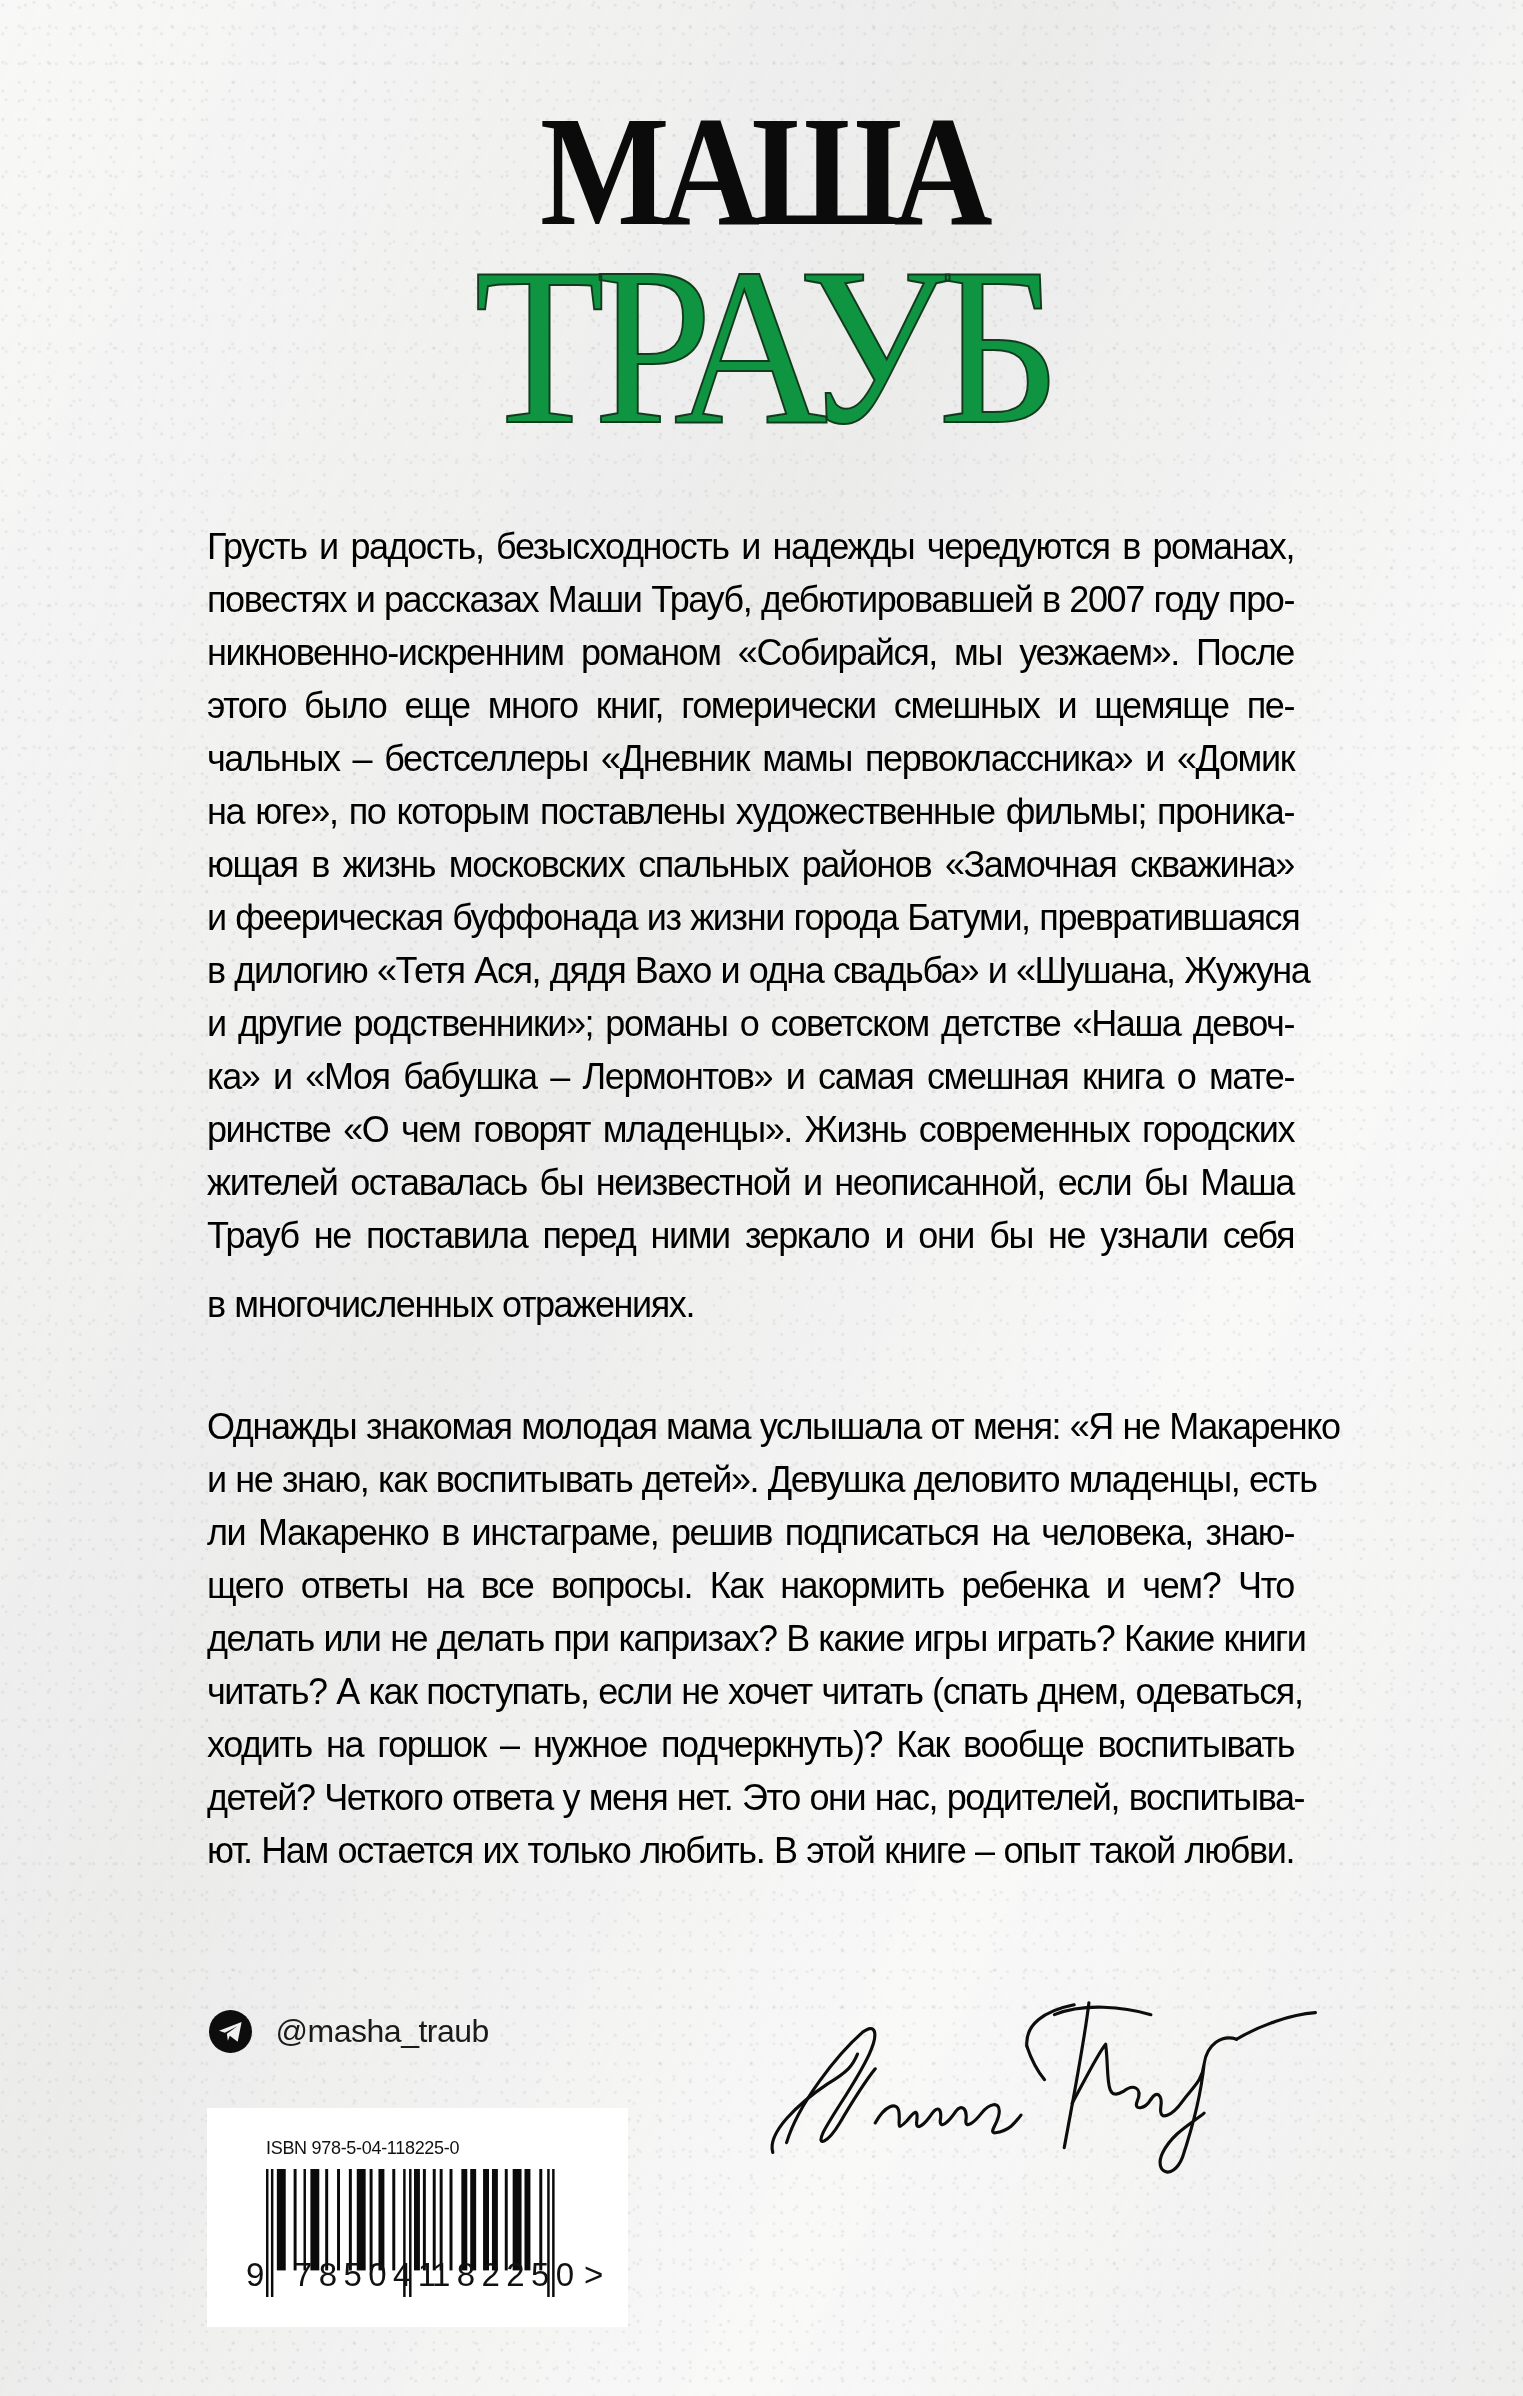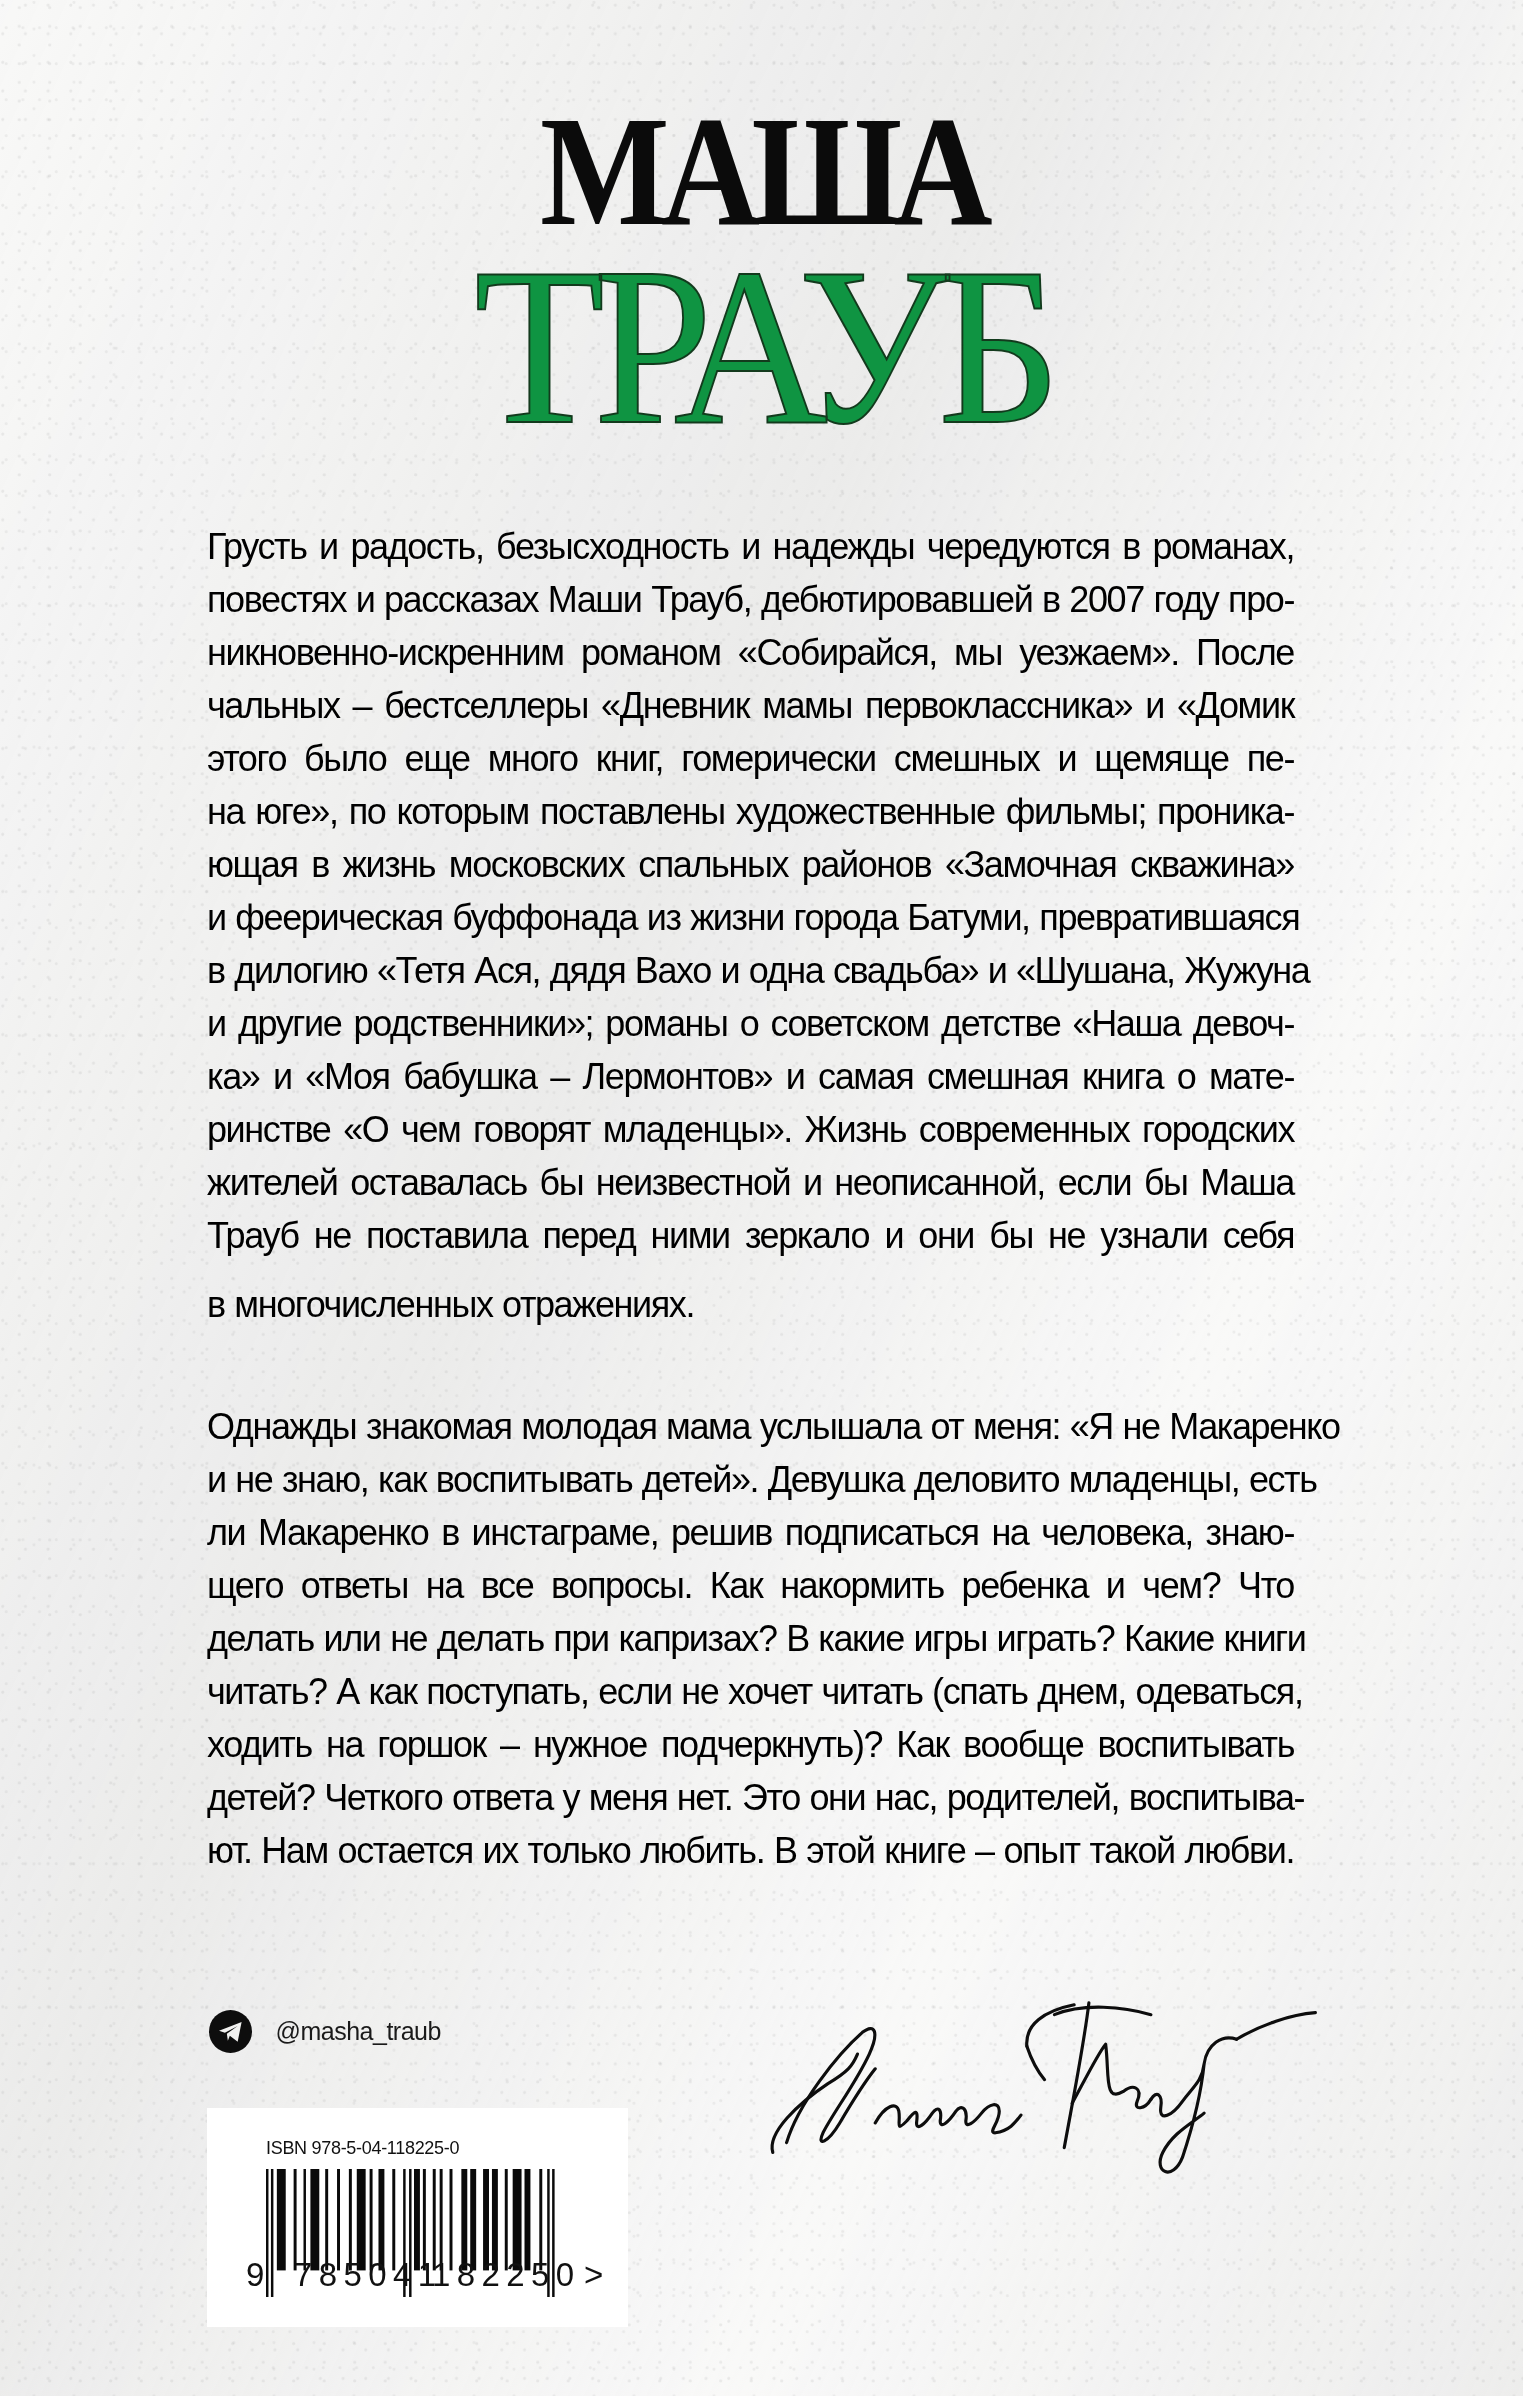--- a/index.html
+++ b/index.html
@@ -92,21 +92,21 @@
       width: 43px;
       height: 43px;
       border-radius: 50%;
       background: #0d0d0d;
       display: flex;
       align-items: center;
       justify-content: center;
     }
     .telegram-handle {
       font-family: "Liberation Sans Narrow", "Liberation Sans", sans-serif;
-      font-size: 25px;
+      font-size: 32px;
       color: #1a1a1a;
       letter-spacing: -0.5px;
     }
 
     .signature {
       position: absolute;
       left: 759px;
       top: 1985px;
       width: 581px;
       height: 207px;
@@ -156,22 +156,22 @@
 
 <div class="title-block">
   <span class="author-first">МАША</span>
   <span class="author-last">ТРАУБ</span>
 </div>
 
 <div class="blurb blurb-1">
   <span class="line">Грусть и радость, безысходность и надежды чередуются в романах,</span>
   <span class="line">повестях и рассказах Маши Трауб, дебютировавшей в 2007 году про-</span>
   <span class="line">никновенно-искренним романом «Собирайся, мы уезжаем». После</span>
+  <span class="line">этого было еще много книг, гомерически смешных и щемяще пе-</span>
   <span class="line">чальных – бестселлеры «Дневник мамы первоклассника» и «Домик</span>
-  <span class="line">этого было еще много книг, гомерически смешных и щемяще пе-</span>
   <span class="line">на юге», по которым поставлены художественные фильмы; проника-</span>
   <span class="line">ющая в жизнь московских спальных районов «Замочная скважина»</span>
   <span class="line">и феерическая буффонада из жизни города Батуми, превратившаяся</span>
   <span class="line">в дилогию «Тетя Ася, дядя Вахо и одна свадьба» и «Шушана, Жужуна</span>
   <span class="line">и другие родственники»; романы о советском детстве «Наша девоч-</span>
   <span class="line">ка» и «Моя бабушка – Лермонтов» и самая смешная книга о мате-</span>
   <span class="line">ринстве «О чем говорят младенцы». Жизнь современных городских</span>
   <span class="line">жителей оставалась бы неизвестной и неописанной, если бы Маша</span>
   <span class="line">Трауб не поставила перед ними зеркало и они бы не узнали себя</span>
   <span class="line last">в многочисленных отражениях.</span>

